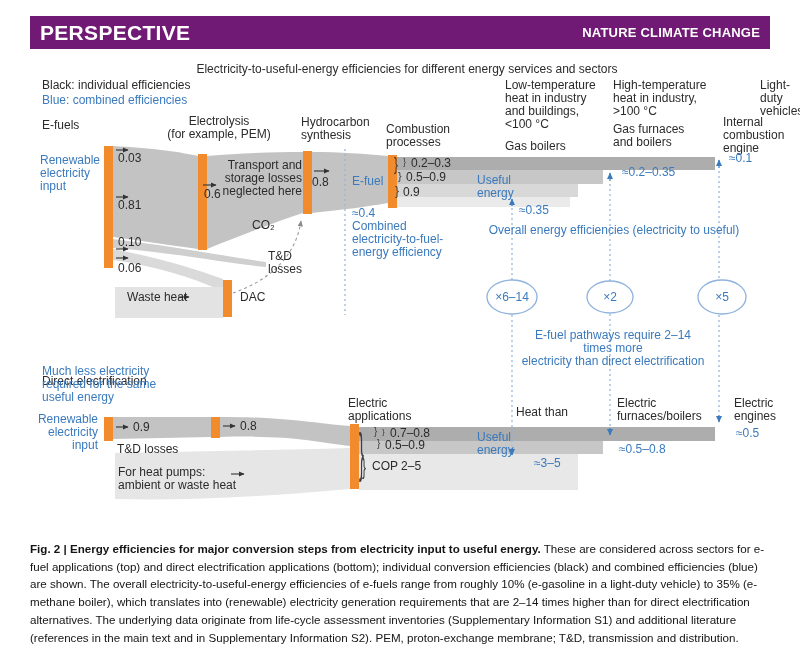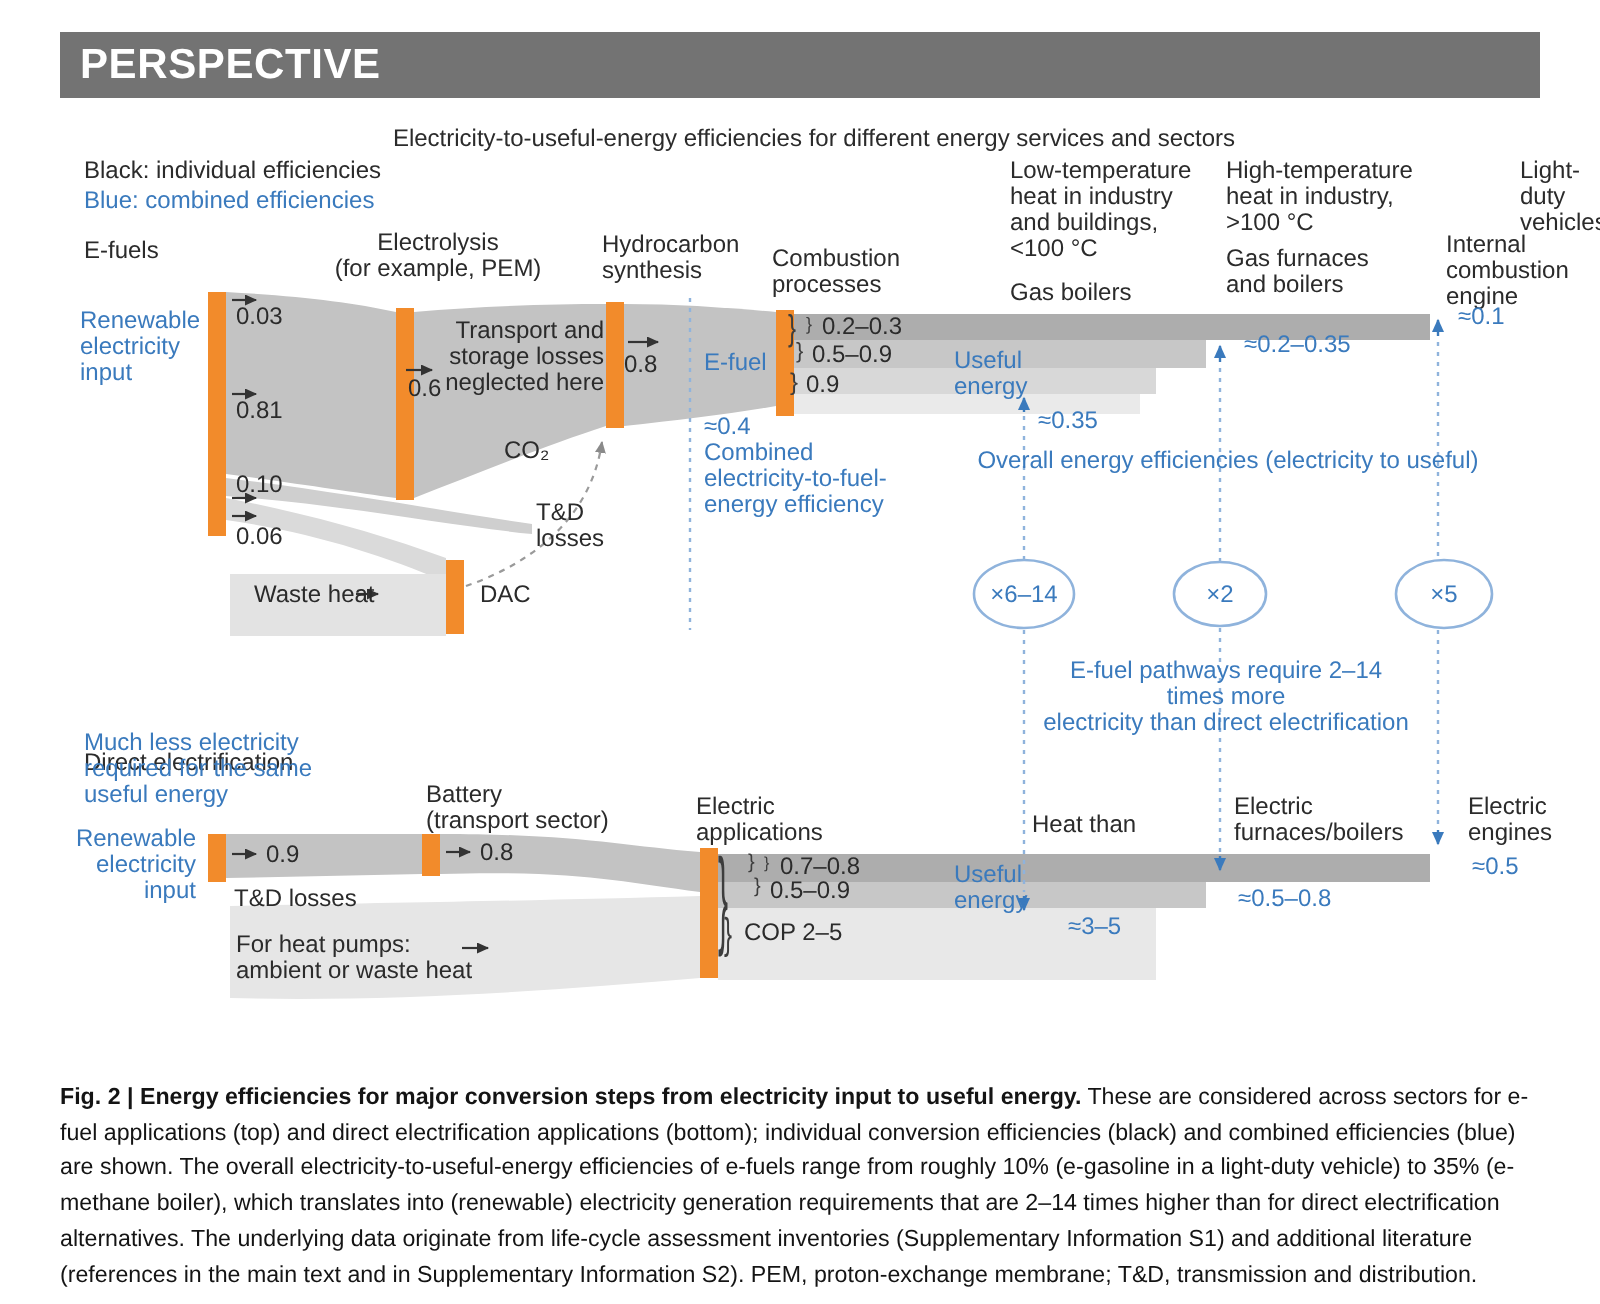--- a/index.html
+++ b/index.html
@@ -1,19 +1,19 @@
 <!DOCTYPE html>
 <html><head>
 <meta charset="utf-8">
 <style>
   html,body{margin:0;padding:0;background:#fff;}
   .page{position:relative;width:800px;height:652px;background:#fff;
         font-family:"Liberation Sans",sans-serif;overflow:hidden;}
   .hdr{position:absolute;left:30px;top:16px;width:740px;height:33px;
-       background:#737373;display:flex;justify-content:space-between;
+       background:#701a75;display:flex;justify-content:space-between;
        align-items:center;padding:0 10px;box-sizing:border-box;color:#fff;}
   .hdr .sec{font-size:21px;font-weight:bold;letter-spacing:.3px;}
   .hdr .jrn{font-size:13px;font-weight:bold;letter-spacing:.2px;}
   svg{position:absolute;left:0;top:0;}
   .lb{position:absolute;font-size:12px;line-height:13px;color:#2b2b2b;
       white-space:pre-line;}
   .blue{color:#3A7ABD;}
   .ctr{text-align:center;transform:translateX(-50%);}
   .rt{text-align:right;}
   .brace{position:absolute;color:#3d3d3d;transform-origin:left top;line-height:1;}
@@ -21,20 +21,21 @@
        line-height:1.53;color:#141414;}
   .cap b{font-weight:bold;}
 </style>
 </head>
 <body>
 
 <div class="page">
 
   <div class="hdr">
     <span class="sec">PERSPECTIVE</span>
+    <span class="jrn">NATURE CLIMATE CHANGE</span>
   </div>
 
   <svg width="800" height="530" viewBox="0 0 800 530">
     <defs>
       <marker id="mb" markerWidth="8" markerHeight="8" refX="5" refY="2.5" orient="auto">
         <path d="M0,0 L5.5,2.5 L0,5 Z" fill="#333"></path>
       </marker>
       <marker id="mblu" markerWidth="8" markerHeight="8" refX="5" refY="2.5" orient="auto">
         <path d="M0,0 L5.5,2.5 L0,5 Z" fill="#3A7ABD"></path>
       </marker>
@@ -180,22 +181,20 @@
   <div class="lb blue ctr" style="left:613px;top:329px;">E-fuel pathways require 2–14 times more
 electricity than direct electrification</div>
 
   <div class="lb" style="left:42px;top:347px;margin-top:28px;">Direct electrification</div>
   <div class="lb blue" style="left:42px;top:365px;">Much less electricity
 required for the same
 useful energy</div>
   <div class="lb blue rt" style="left:36px;top:413px;width:62px;">Renewable
 electricity
 input</div>
-  <div class="lb" style="left:213px;top:391px;">Battery
-(transport sector)</div>
   <div class="lb" style="left:348px;top:397px;">Electric
 applications</div>
   <div class="lb" style="left:133px;top:421px;">0.9</div>
   <div class="lb" style="left:117px;top:443px;">T&amp;D losses</div>
   <div class="lb" style="left:240px;top:420px;">0.8</div>
   <div class="lb" style="left:118px;top:466px;">For heat pumps:
 ambient or waste heat</div>
 
   <span class="brace" style="left:359px;top:424px;font-size:15px;transform:scaleY(3.6);">}</span>
   <span class="brace" style="left:374px;top:427px;font-size:10px;">}</span>

